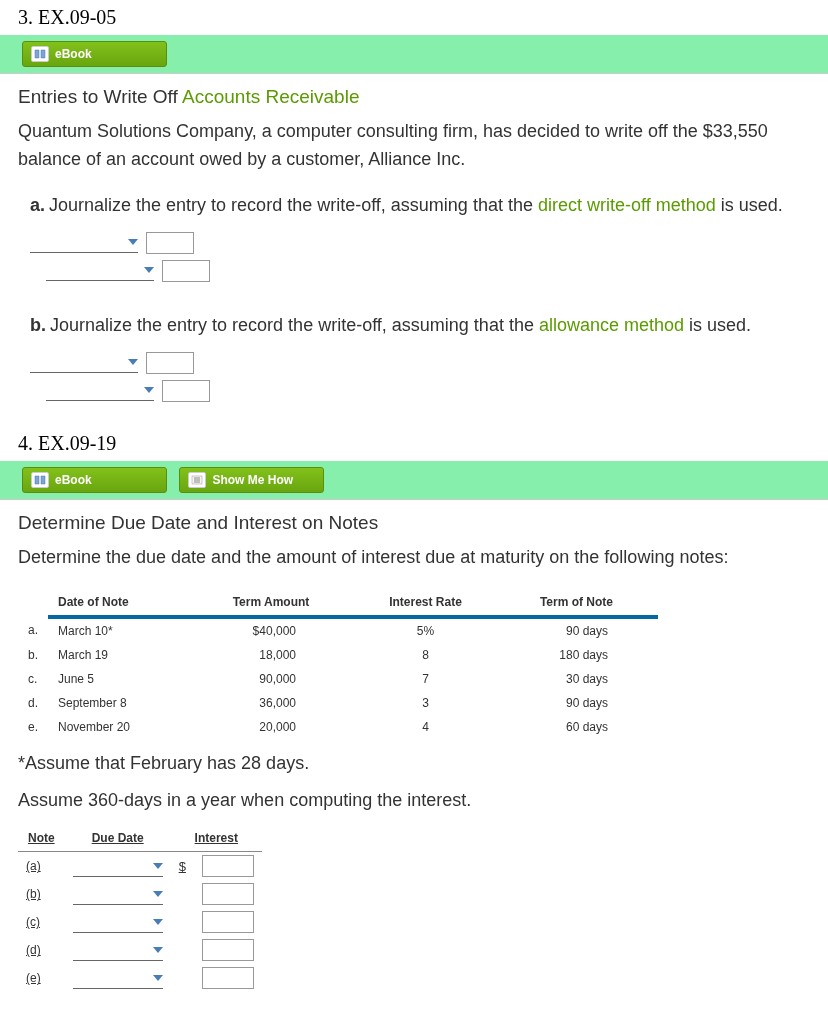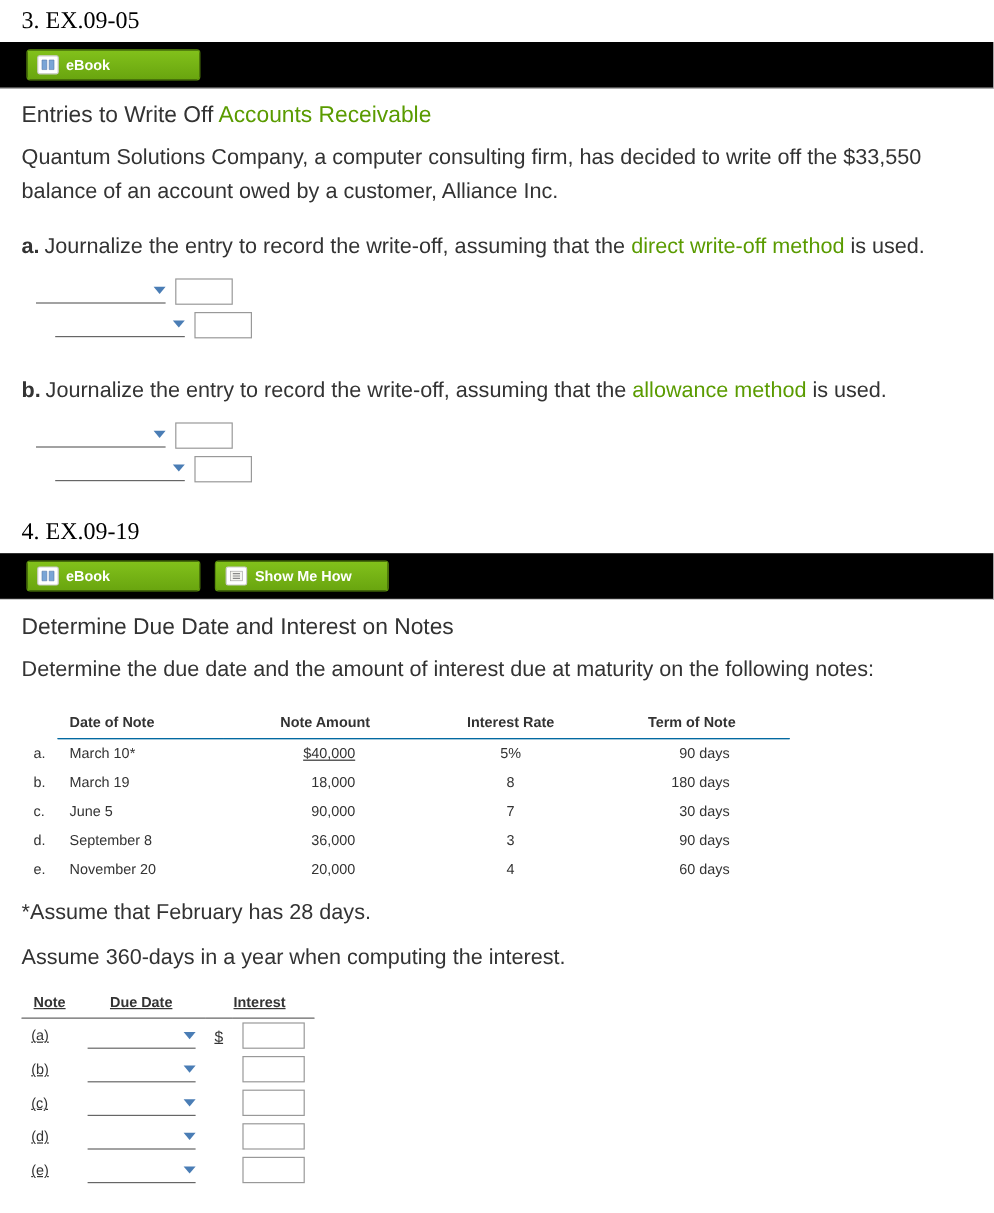--- a/index.html
+++ b/index.html
@@ -12,21 +12,21 @@
   }
   .q-header {
     font-family: "Times New Roman", Times, serif;
     font-size: 20px;
     color: #000000;
     padding: 6px 18px 6px 18px;
   }
   .btn-bar {
     padding: 6px 0 6px 22px;
     border-bottom: 1px solid #ccc;
-    background: #000000;
+    background: #86efac;
   }
   .green-btn {
     display: inline-flex;
     align-items: center;
     background: linear-gradient(#82c11b, #69a50f);
     color: #fff;
     font-weight: bold;
     font-size: 12px;
     border-radius: 3px;
     padding: 4px 26px 4px 8px;
@@ -59,20 +59,21 @@
     font-size: 18px;
     color: #333;
     padding: 6px 18px 12px 18px;
     line-height: 1.55;
   }
   .sub-q {
     font-size: 18px;
     color: #333;
     padding: 6px 18px 6px 18px;
     line-height: 1.55;
+    margin-left: 12px;
   }
   .sub-q .lead { font-weight: bold; margin-right:4px;}
   .sub-q .link-term { color: #5a9b00; }
   .entry-area {
     padding: 6px 18px 18px 30px;
   }
   .entry-row {
     display: flex;
     align-items: center;
     margin-bottom: 6px;
@@ -102,21 +103,21 @@
   .indent { margin-left: 16px; }
 
   .notes-table {
     margin: 6px 18px;
     border-collapse: collapse;
     font-size: 12px;
     width: 640px;
   }
   .notes-table th {
     font-weight: bold;
-    border-bottom: 1px solid #0369a1;
+    border-bottom: 4px solid #0369a1;
     padding: 6px 10px;
     text-align: left;
   }
   .notes-table th.center, .notes-table td.center{ text-align:center;}
   .notes-table th.right, .notes-table td.right{ text-align:right;}
   .notes-table td {
     padding: 5px 10px;
     color: #333;
   }
   .notes-table td.lbl { width:20px; text-align:left; padding-right:0;}
@@ -226,30 +227,30 @@
 </div>
 
 <div class="title-row">Determine Due Date and Interest on Notes</div>
 <div class="body-text">Determine the due date and the amount of interest due at maturity on the following notes:</div>
 
 <table class="notes-table">
   <thead>
     <tr>
       <th style="border-bottom:none;"></th>
       <th>Date of Note</th>
-      <th class="center">Note Amount</th>
+      <th class="center">Term Amount</th>
       <th class="center">Interest Rate</th>
       <th class="center">Term of Note</th>
     </tr>
   </thead>
   <tbody id="notes-body">
       <tr>
         <td class="lbl">a.</td>
         <td>March 10*</td>
-        <td class="right" style="padding-right:60px;text-decoration:underline;">$40,000</td>
+        <td class="right" style="padding-right:60px;">$40,000</td>
         <td class="center">5%</td>
         <td class="right" style="padding-right:50px;">90 days</td>
       </tr>
       <tr>
         <td class="lbl">b.</td>
         <td>March 19</td>
         <td class="right" style="padding-right:60px;">18,000</td>
         <td class="center">8</td>
         <td class="right" style="padding-right:50px;">180 days</td>
       </tr>

